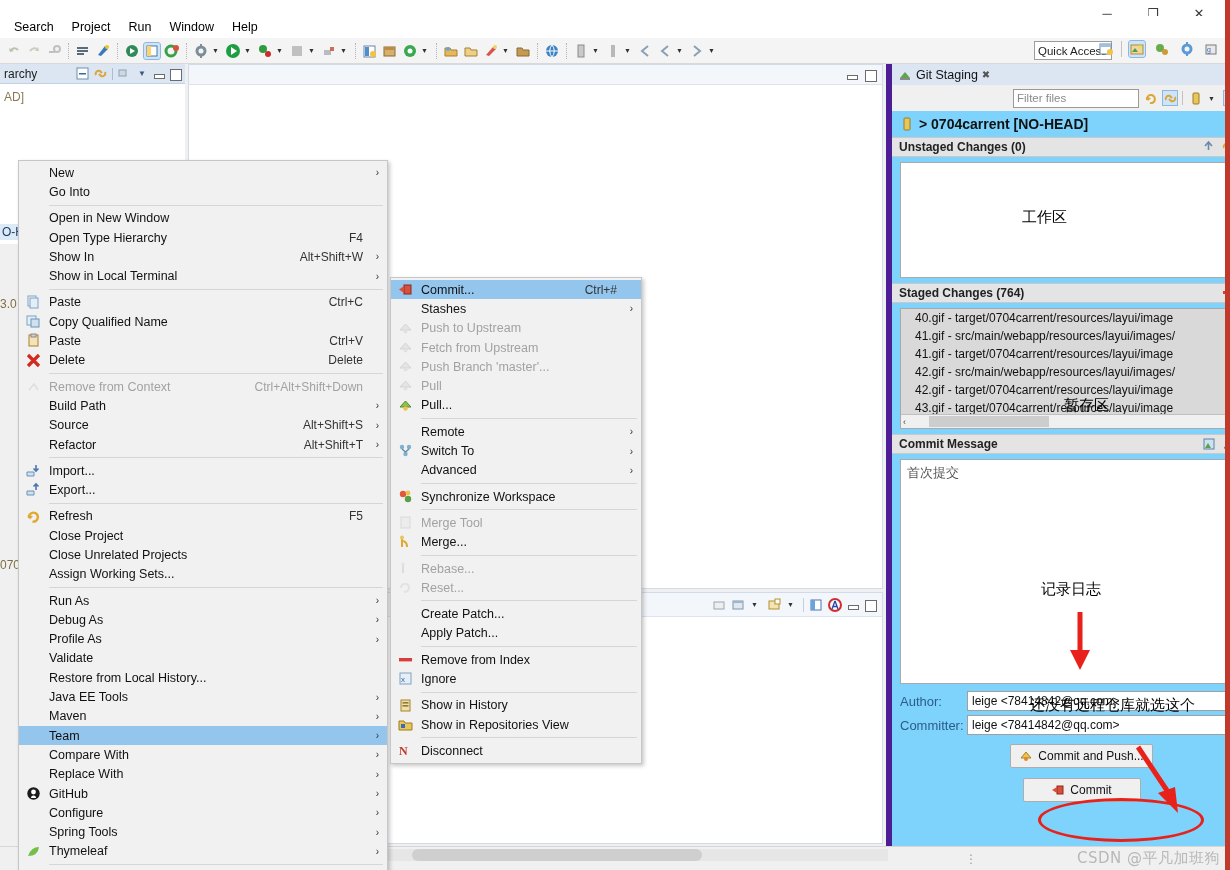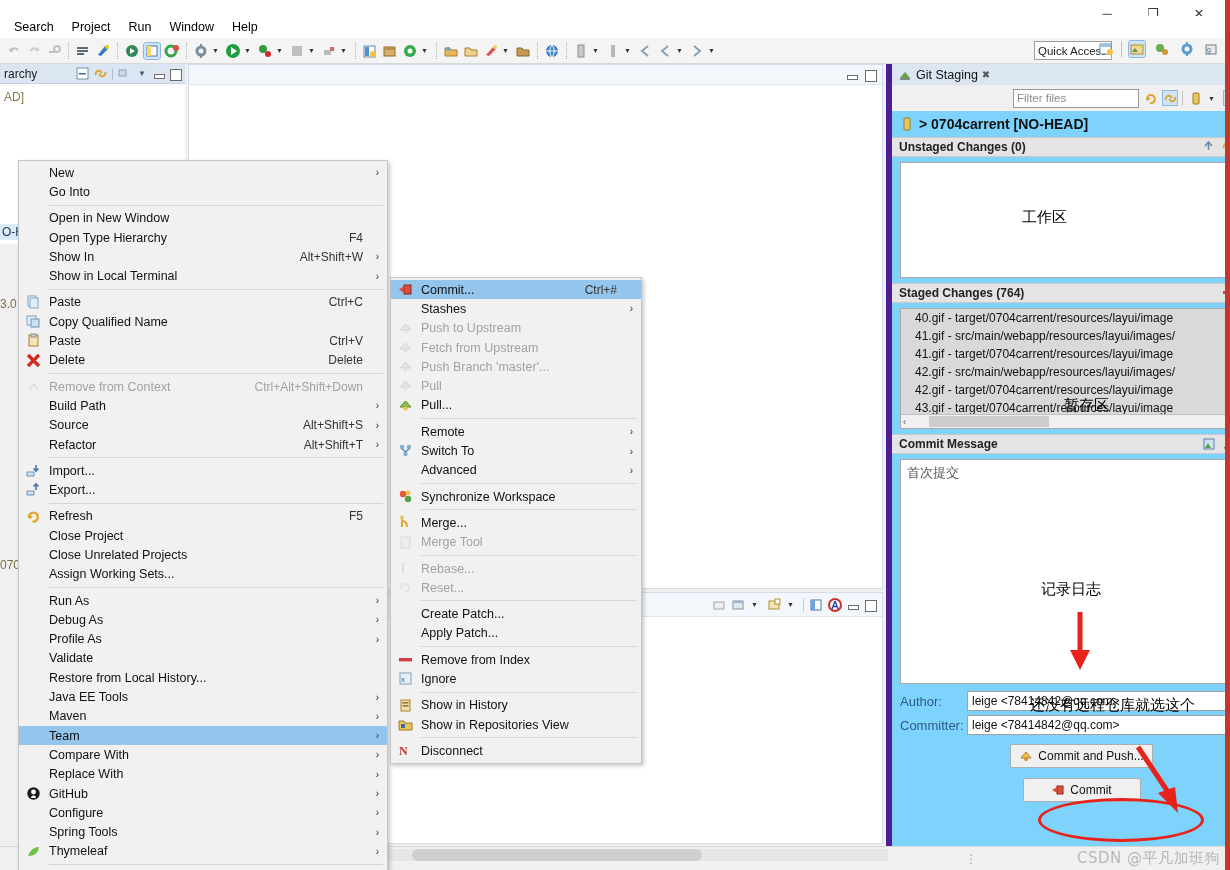--- a/index.html
+++ b/index.html
@@ -959,34 +959,34 @@
         <div class="mrow" style="height: 19.3px;">
           <span class="icon"><svg width="15" height="15" viewBox="0 0 15 15">
               <circle cx="5" cy="5" r="3.2" fill="#e05a3a"></circle>
               <circle cx="10" cy="10" r="3.2" fill="#5aa04a"></circle>
               <circle cx="10" cy="4" r="2.4" fill="#f0c14b"></circle>
             </svg></span>
           <span class="lbl">Synchronize Workspace</span>
           <span class="arr"></span>
         </div>
         <div class="msep"></div>
+        <div class="mrow disabled" style="height: 19.3px;">
+          <span class="icon" style="opacity: 0.45;"><svg width="15" height="15" viewBox="0 0 15 15">
+              <rect x="3" y="2" width="9" height="11" fill="#e8e8e8" stroke="#bdbdbd"></rect>
+            </svg></span>
+          <span class="lbl">Merge Tool</span>
+          <span class="arr"></span>
+        </div>
         <div class="mrow" style="height: 19.3px;">
           <span class="icon"><svg width="15" height="15" viewBox="0 0 15 15">
               <path d="M4 2 L4 12" stroke="#e0a82e" stroke-width="2"></path>
               <path d="M4 6 q5 0 5 6" stroke="#e0a82e" stroke-width="2" fill="none"></path>
               <circle cx="4" cy="2.5" r="2" fill="#e8c65a"></circle>
             </svg></span>
           <span class="lbl">Merge...</span>
-          <span class="arr"></span>
-        </div>
-        <div class="mrow disabled" style="height: 19.3px;">
-          <span class="icon" style="opacity: 0.45;"><svg width="15" height="15" viewBox="0 0 15 15">
-              <rect x="3" y="2" width="9" height="11" fill="#e8e8e8" stroke="#bdbdbd"></rect>
-            </svg></span>
-          <span class="lbl">Merge Tool</span>
           <span class="arr"></span>
         </div>
         <div class="msep"></div>
         <div class="mrow disabled" style="height: 19.3px;">
           <span class="icon" style="opacity: 0.45;"><svg width="15" height="15" viewBox="0 0 15 15">
               <path d="M5 2 L5 12" stroke="#c4c4c4" stroke-width="2"></path>
               <circle cx="5" cy="3" r="1.8" fill="#d4d4d4"></circle>
             </svg></span>
           <span class="lbl">Rebase...</span>
           <span class="arr"></span>

